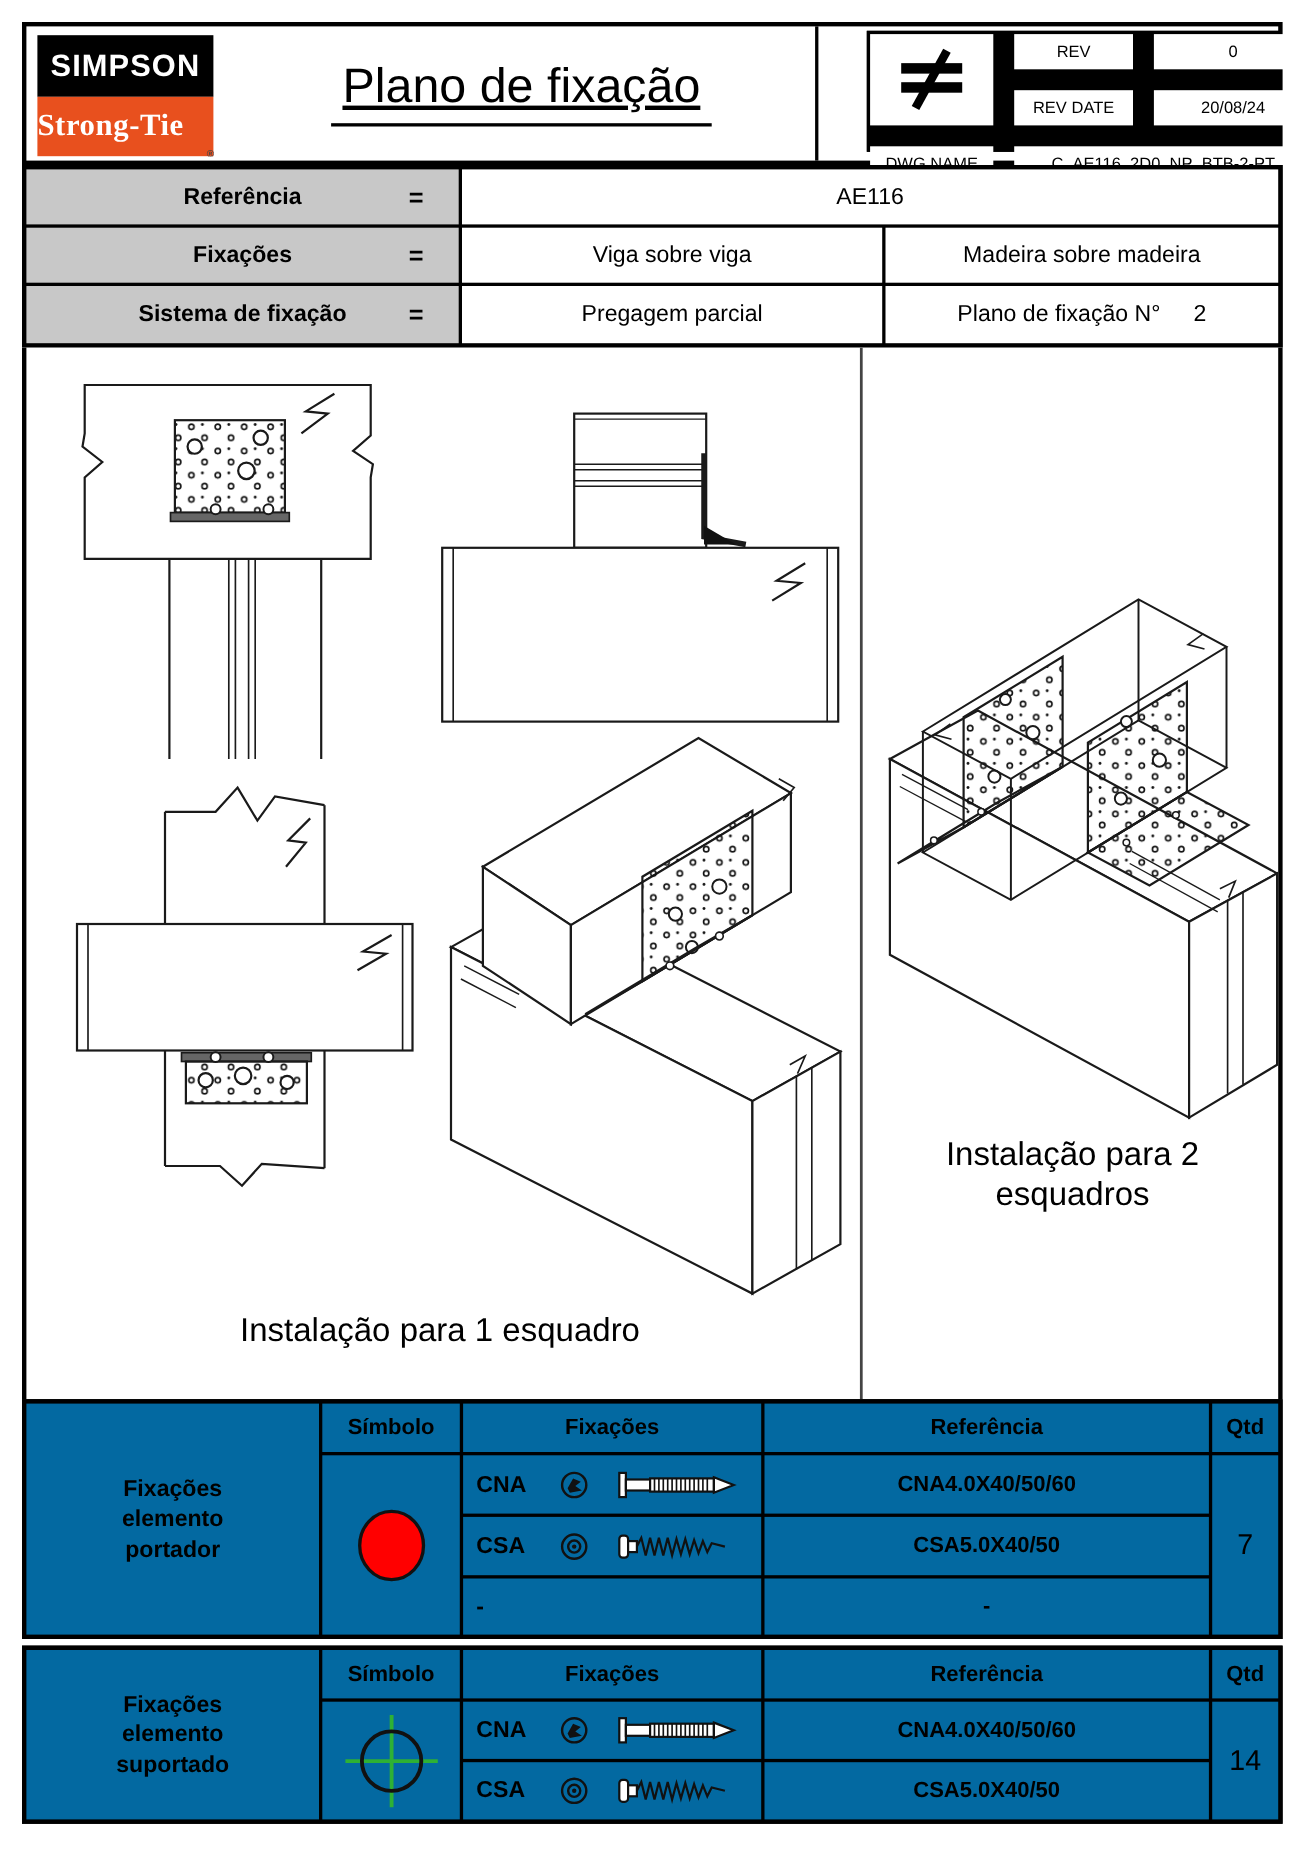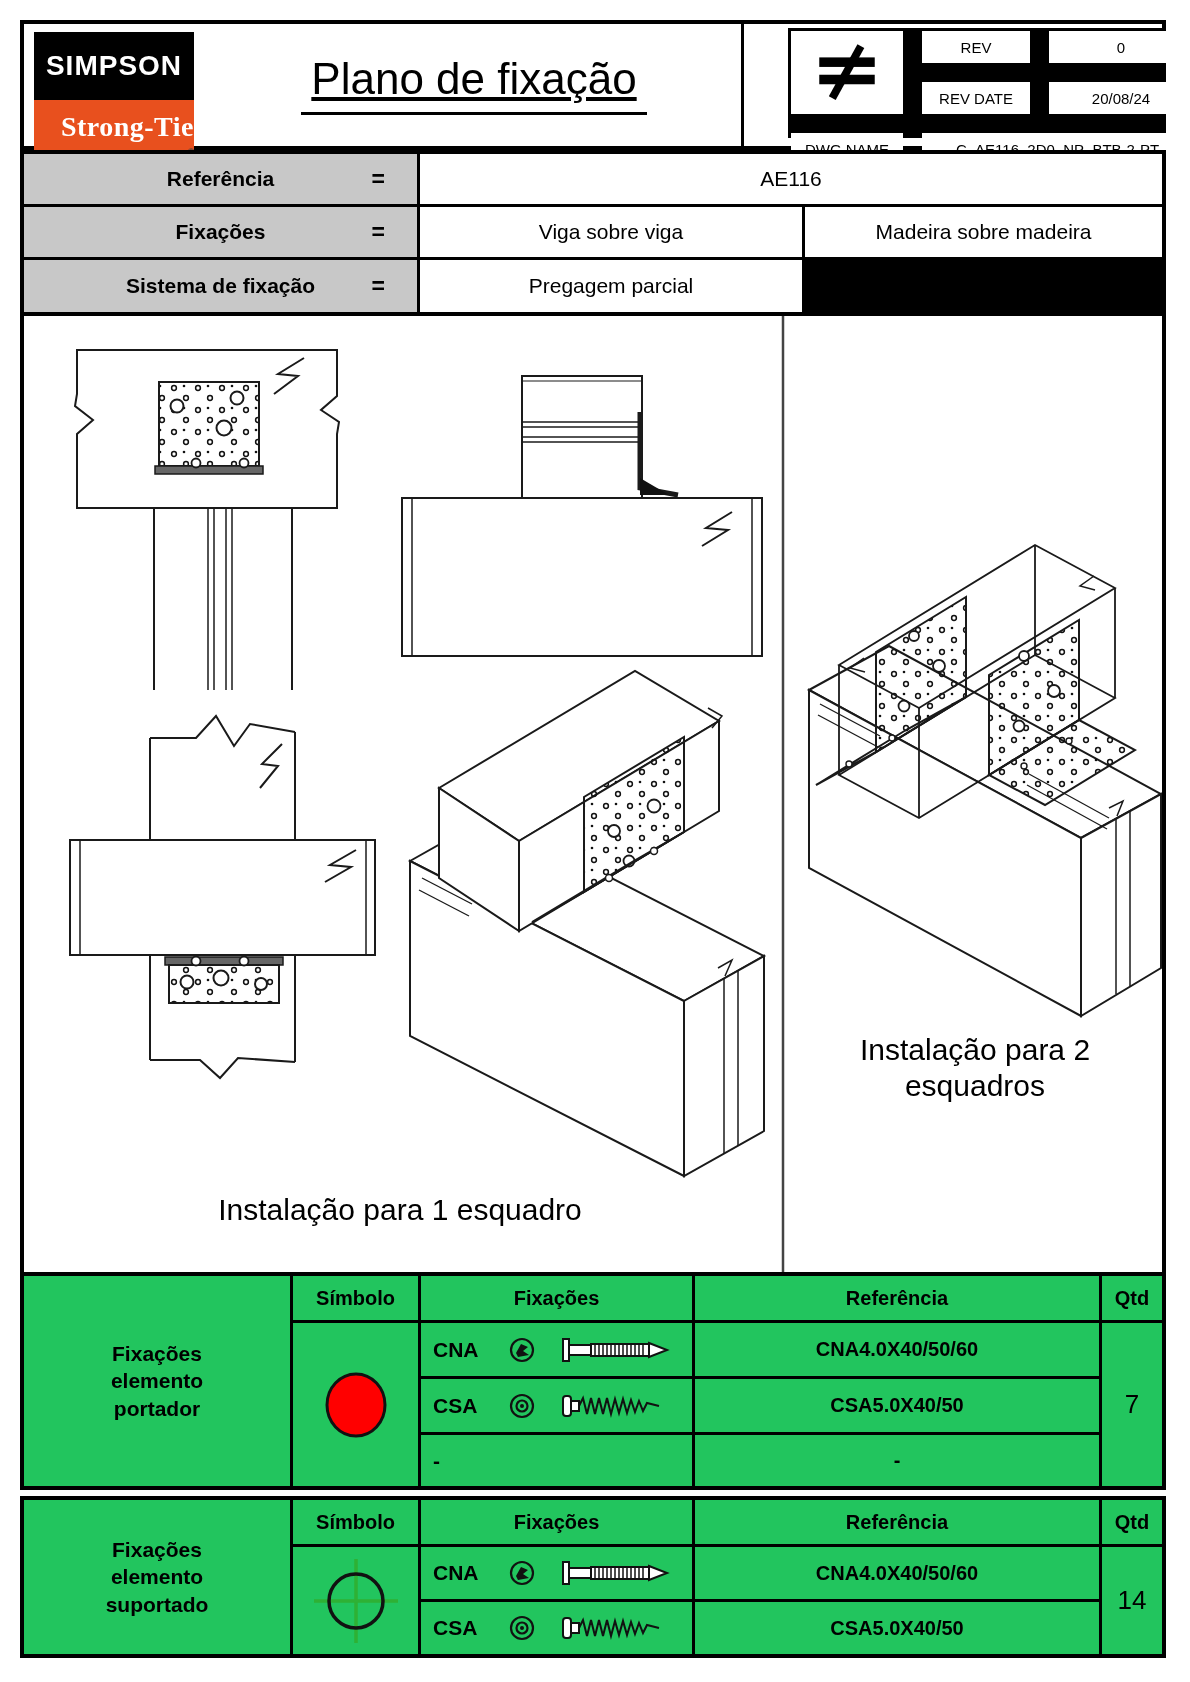--- a/index.html
+++ b/index.html
@@ -12,26 +12,26 @@
     color: #000;
     overflow: hidden;
   }
   
   .hdr {
     position: absolute; left:20px; top:20px; width:1146px; height:130px;
     border:4px solid #000; background:#fff;
   }
   .logo { position:absolute; left:10px; top:8px; width:160px; }
   .logo-top {
-    background:#000; color:#fff; height:68px; display:flex; align-items:center; justify-content:center;
+    background:#000; color:#fff; height:56px; display:flex; align-items:center; justify-content:center;
     font-weight:bold; font-size:28px; letter-spacing:1px;
   }
   .logo-bot {
     position:relative;
-    background:#E8501E; color:#fff; height:54px; display:flex; align-items:center; justify-content:flex-end;
+    background:#E8501E; color:#fff; height:54px; display:flex; align-items:center; justify-content:flex-start;
     font-family:"Liberation Serif", serif; font-weight:bold; font-size:28px; letter-spacing:0.5px;
   }
   .logo-reg { position:absolute; right:-1px; bottom:-3px; font-size:9px; color:#444; font-family:"Liberation Sans",sans-serif;}
   .title {
     position:absolute; left:190px; top:30px; width:520px; text-align:center;
     font-size:44px; font-weight:400;
   }
   .title span { display:inline-block; border-bottom:3px solid #000; padding:0 10px 8px 10px;text-decoration:underline; }
   .hdr-vline { position:absolute; left:717px; top:0; width:3px; height:122px; background:#000; }
   .revgrid {
@@ -63,21 +63,21 @@
   .cap-left { left:140px; top:1192px; width:520px; }
   .cap-right { left:810px; top:1032px; width:330px; }
   
   .ftable {
     position:absolute; left:20px; width:1146px;
     display:grid; grid-template-columns:266px 125px 271px 404px 1fr;
     gap:3px; background:#000; border:4px solid #000;
   }
   .ft1 { top:1272px; height:218px; grid-template-rows:44px 53px 53px 1fr; }
   .ft2 { top:1496px; height:162px; grid-template-rows:44px 52px 1fr; }
-  .ftable > div { background:#22c55e; display:flex; align-items:center; justify-content:center; }
+  .ftable > div { background:#0369a1; display:flex; align-items:center; justify-content:center; }
   .fhead { background:#C8C8C8; font-weight:bold; font-size:20px; }
   .fgroup {
     background:#C8C8C8; grid-column:1; grid-row:1 / -1;
     font-weight:bold; font-size:21px; text-align:center; line-height:1.3;
   }
   .fgroup span { display:inline-block; max-width:120px; }
   .fsymbol { grid-column:2; grid-row:2 / -1; }
   .fqty { grid-column:5; grid-row:2 / -1; font-size:26px; }
   .fixcell { justify-content:flex-start !important; padding-left:12px; gap:24px; }
   .fixcode { font-weight:bold; font-size:21px; min-width:50px; }
@@ -128,20 +128,24 @@
       <span class="eq">=</span>
     </div>
     <div>Viga sobre viga</div>
     <div>Madeira sobre madeira</div>
 
     <div class="ilabel">
       <span>Sistema de fixação</span>
       <span class="eq">=</span>
     </div>
     <div>Pregagem parcial</div>
+    <div>
+      <span>Plano de fixação N°</span>
+      <span class="numgap">2</span>
+    </div>
   </div>
 
   <div class="draw">
     <svg width="1138" height="956" viewBox="0 0 1138 956">
       <defs>
         <pattern id="holes" width="24" height="22" patternUnits="userSpaceOnUse">
           <circle cx="6" cy="6" r="2.4" fill="none" stroke="#111" stroke-width="1.5"></circle>
           <circle cx="18" cy="16" r="2.4" fill="none" stroke="#111" stroke-width="1.5"></circle>
           <circle cx="16" cy="4" r="1.3" fill="#111"></circle>
         </pattern>

